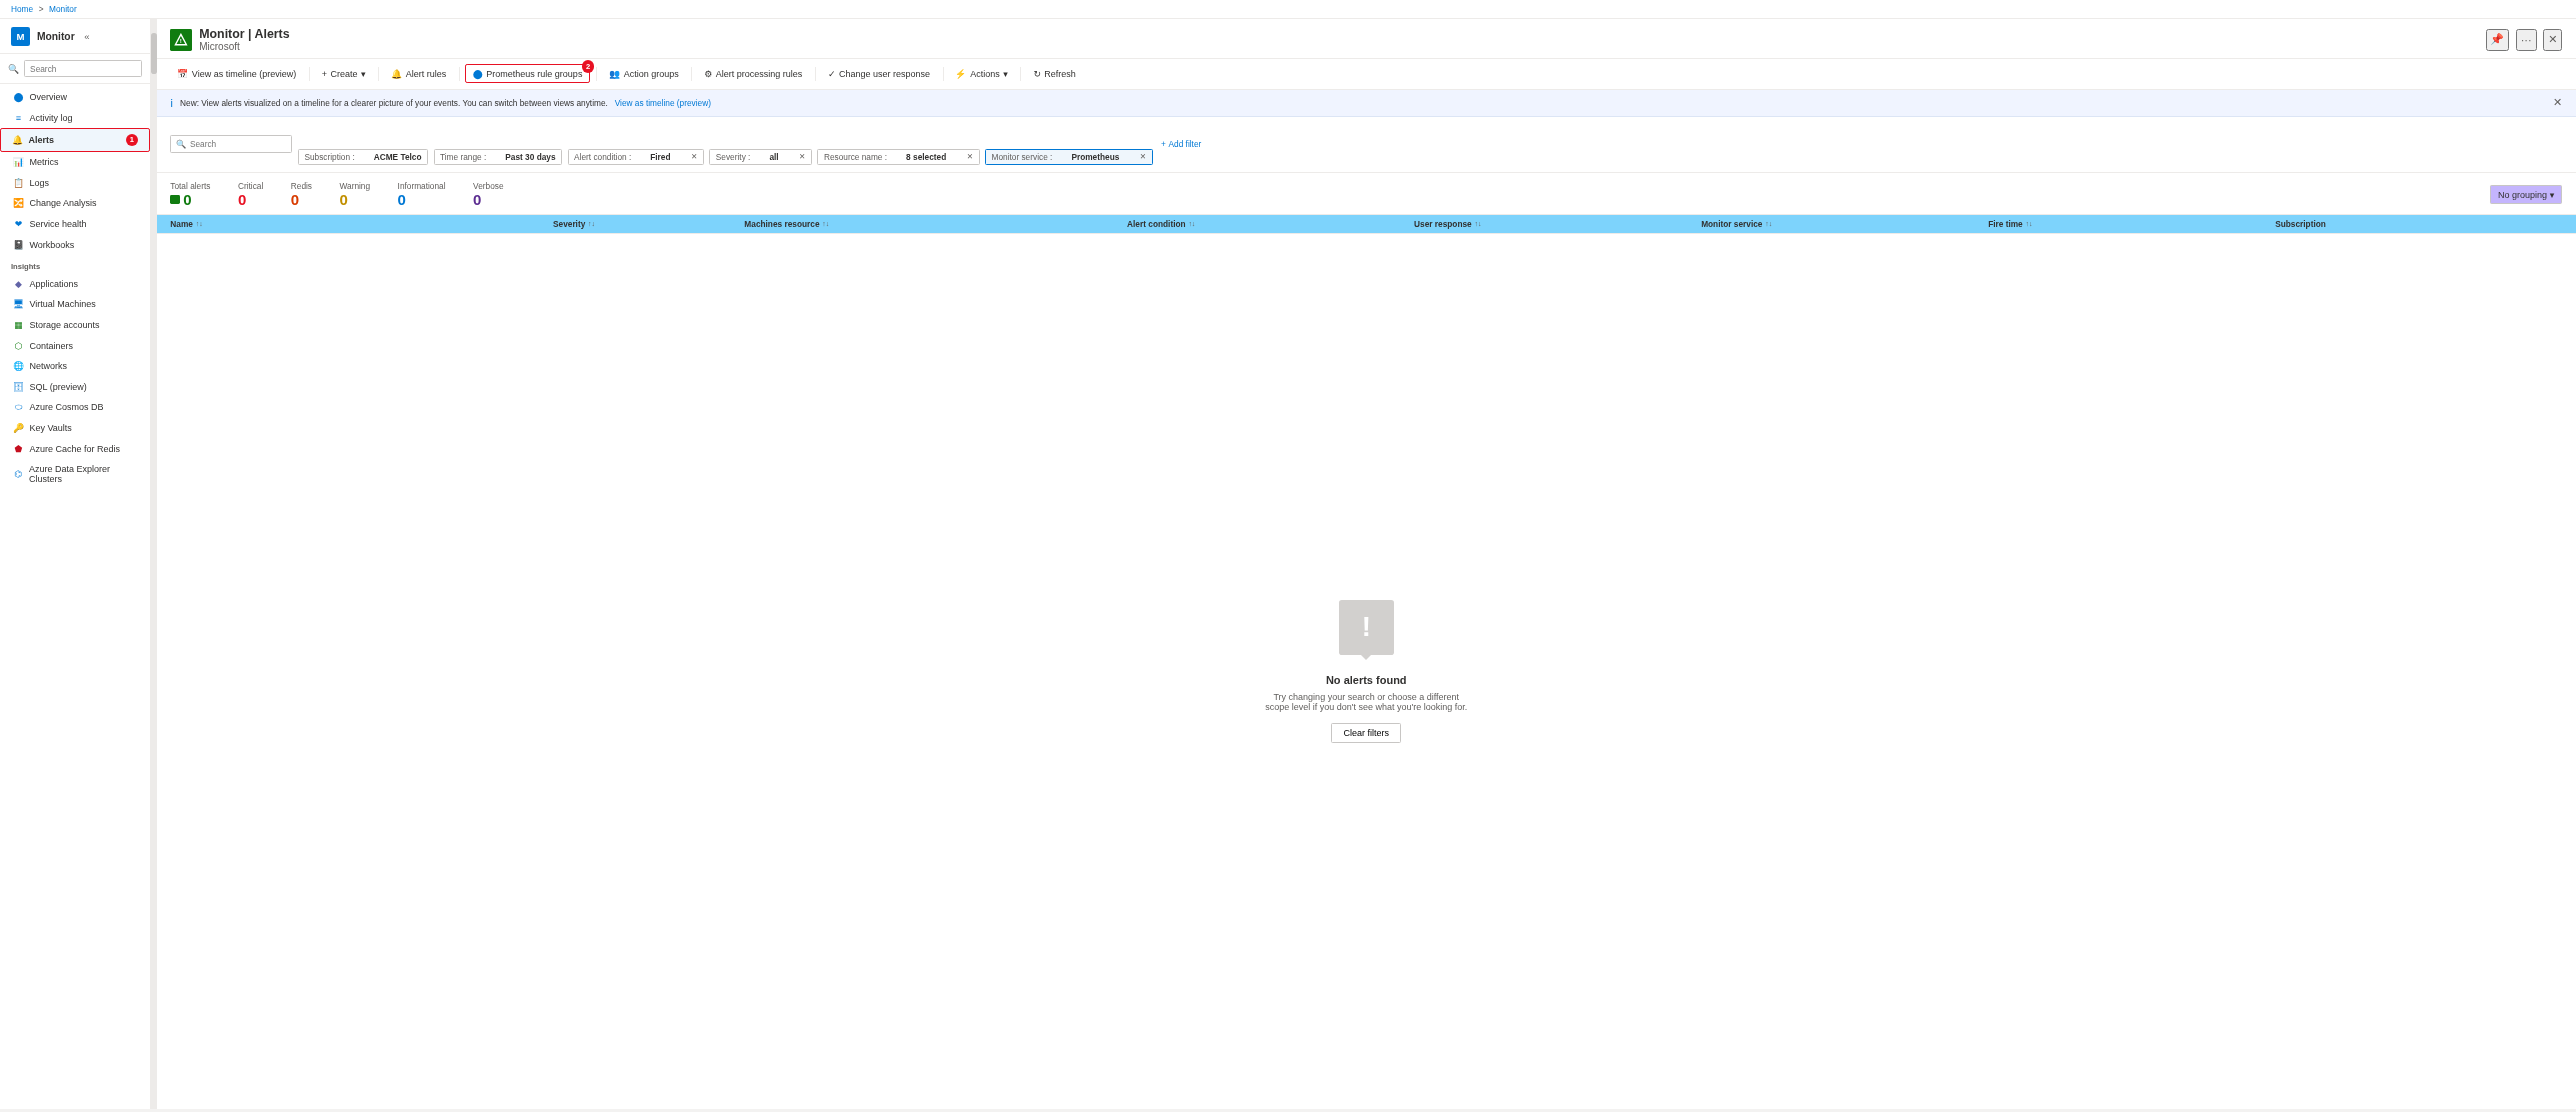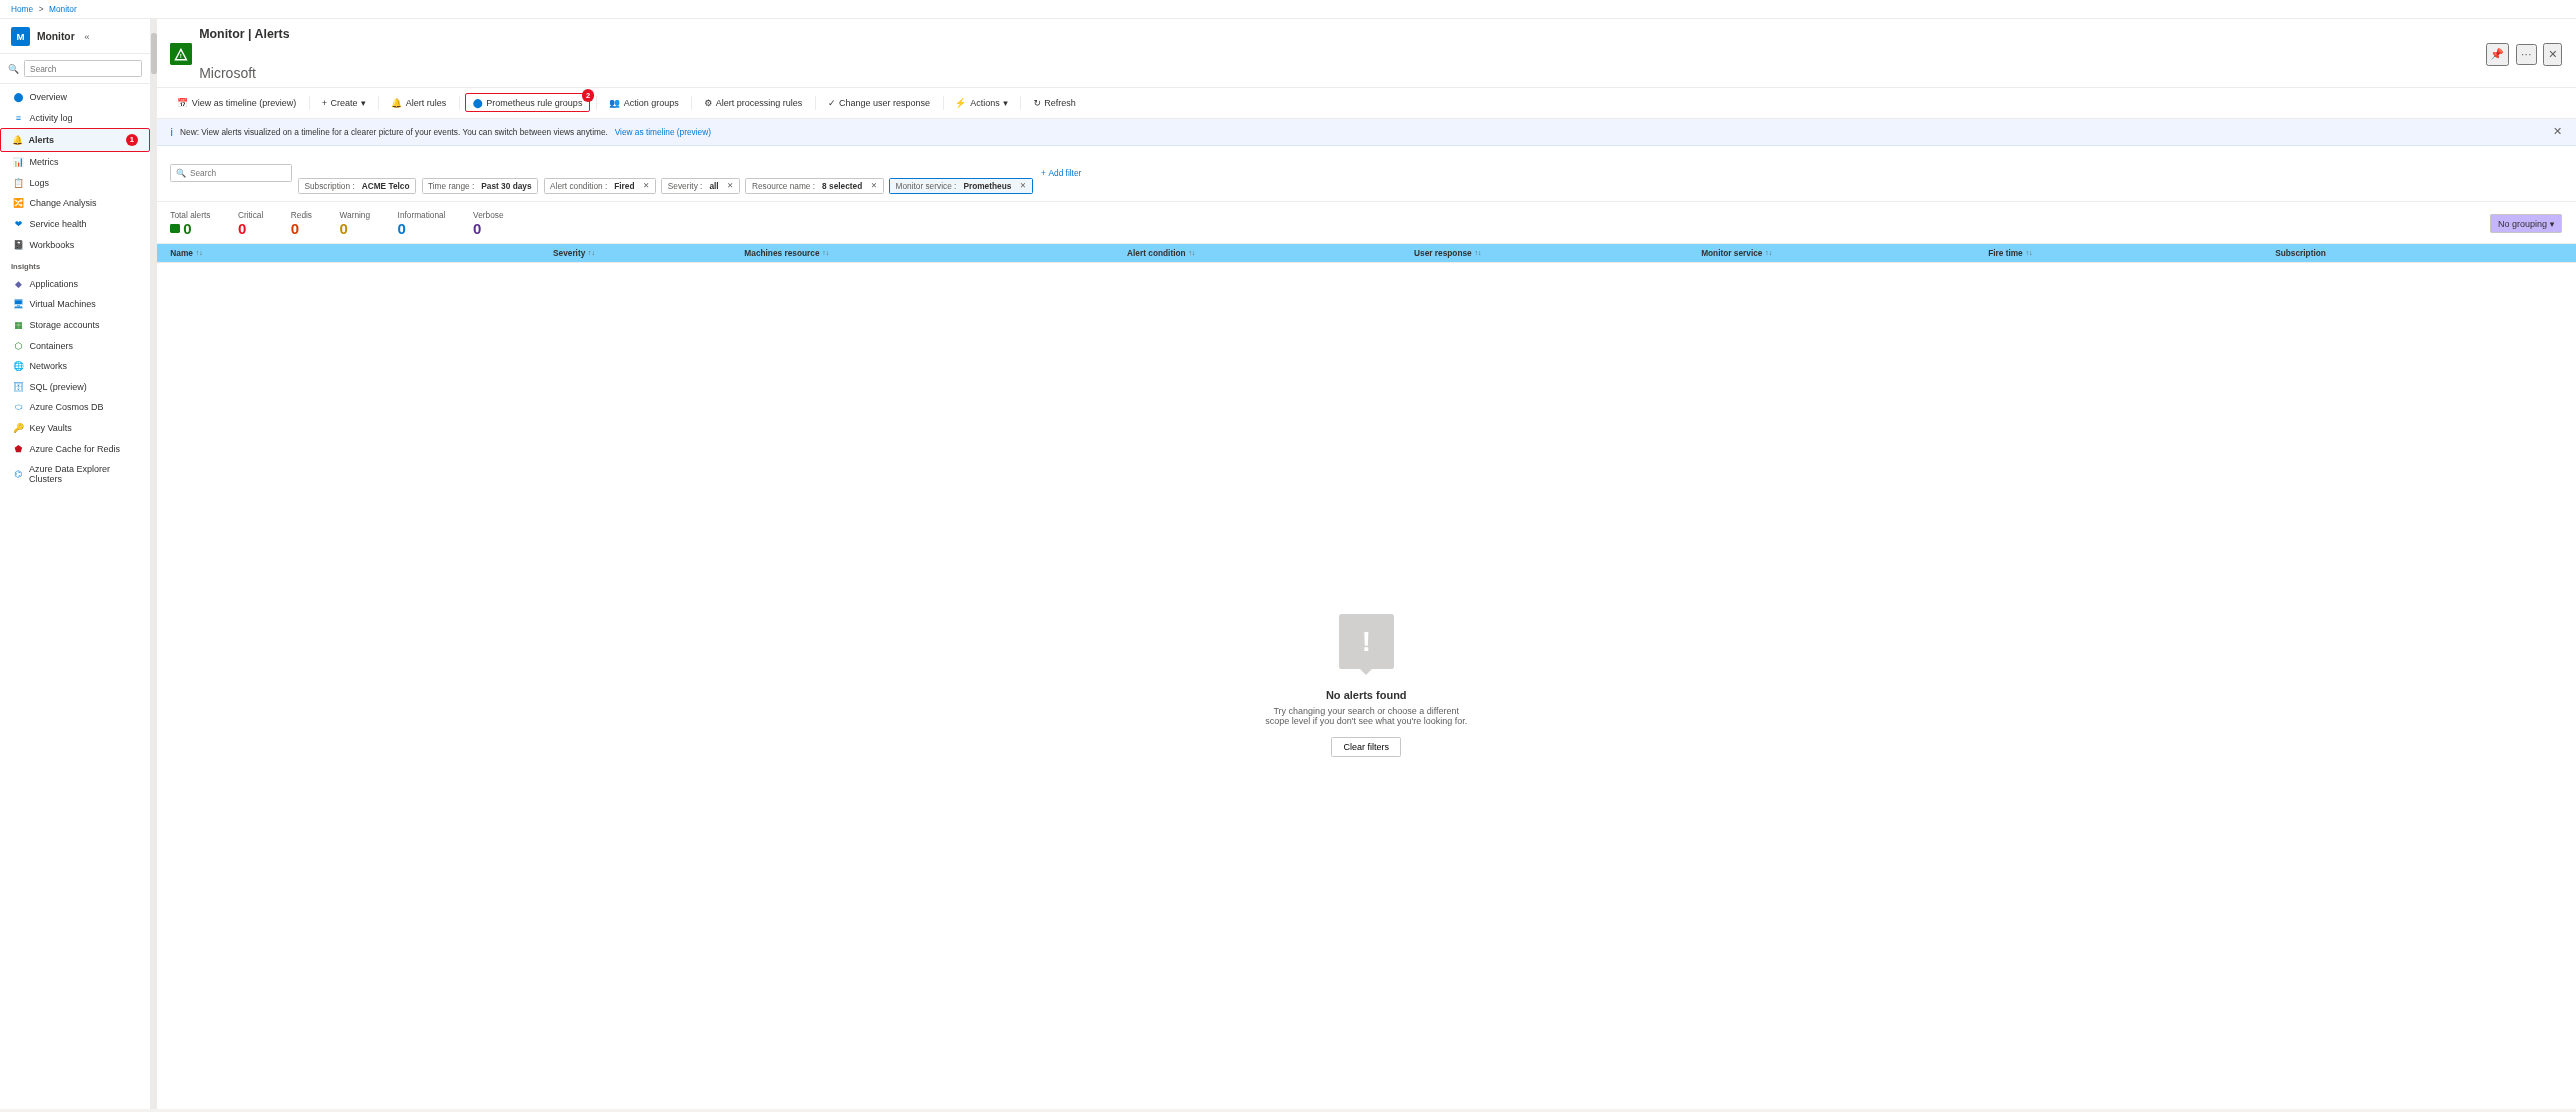--- a/index.html
+++ b/index.html
@@ -106,21 +106,21 @@
       border-bottom: 0.7px solid #edebe9;
     }
     .page-header .page-icon {
       width: 22px; height: 22px;
       background: #107c10;
       display: flex; align-items: center; justify-content: center;
       color: #fff; font-size: 11px; border-radius: 1.4px;
     }
     .page-header .page-title-block { flex: 1; }
     .page-header .page-title { font-size: 12.4px; font-weight: 600; }
-    .page-header .page-subtitle { font-size: 14px; color: #605e5c; margin-top: 24px; }
+    .page-header .page-subtitle { font-size: 10px; color: #605e5c; }
     .page-header .pin-icon, .page-header .ellipsis-icon, .page-header .close-icon {
       cursor: pointer; color: #605e5c; font-size: 11px; padding: 2.8px;
     }
 
     
     .toolbar {
       display: flex;
       align-items: center;
       gap: 2.8px;
       padding: 5.5px 13.8px;
@@ -174,21 +174,21 @@
       border-bottom: 0.7px solid #edebe9;
       flex-wrap: wrap;
     }
     .filter-search {
       display: flex; align-items: center; gap: 2.8px;
       border: 0.7px solid #c8c6c4; border-radius: 1.4px;
       padding: 2.8px 5.5px; background: #fff;
     }
     .filter-search input { border: none; outline: none; font-size: 8.3px; width: 96px; }
     .filter-chip {
-      display: flex; align-items: center; gap: 7px;
+      display: flex; align-items: center; gap: 19px;
       background: #fff; border: 0.7px solid #c8c6c4;
       padding: 2.1px 5.5px; border-radius: 1.4px;
       font-size: 8.3px; cursor: pointer; margin-top: 25px;
     }
     .filter-chip .chip-key { color: #605e5c; }
     .filter-chip .chip-val { font-weight: 600; color: #323130; }
     .filter-chip .chip-close { color: #605e5c; cursor: pointer; margin-left: 1.4px; font-size: 7.6px; }
     .filter-chip.active-chip { background: #eff6fc; border-color: #0078d4; }
     .add-filter-btn {
       display: flex; align-items: center; gap: 2.8px;

